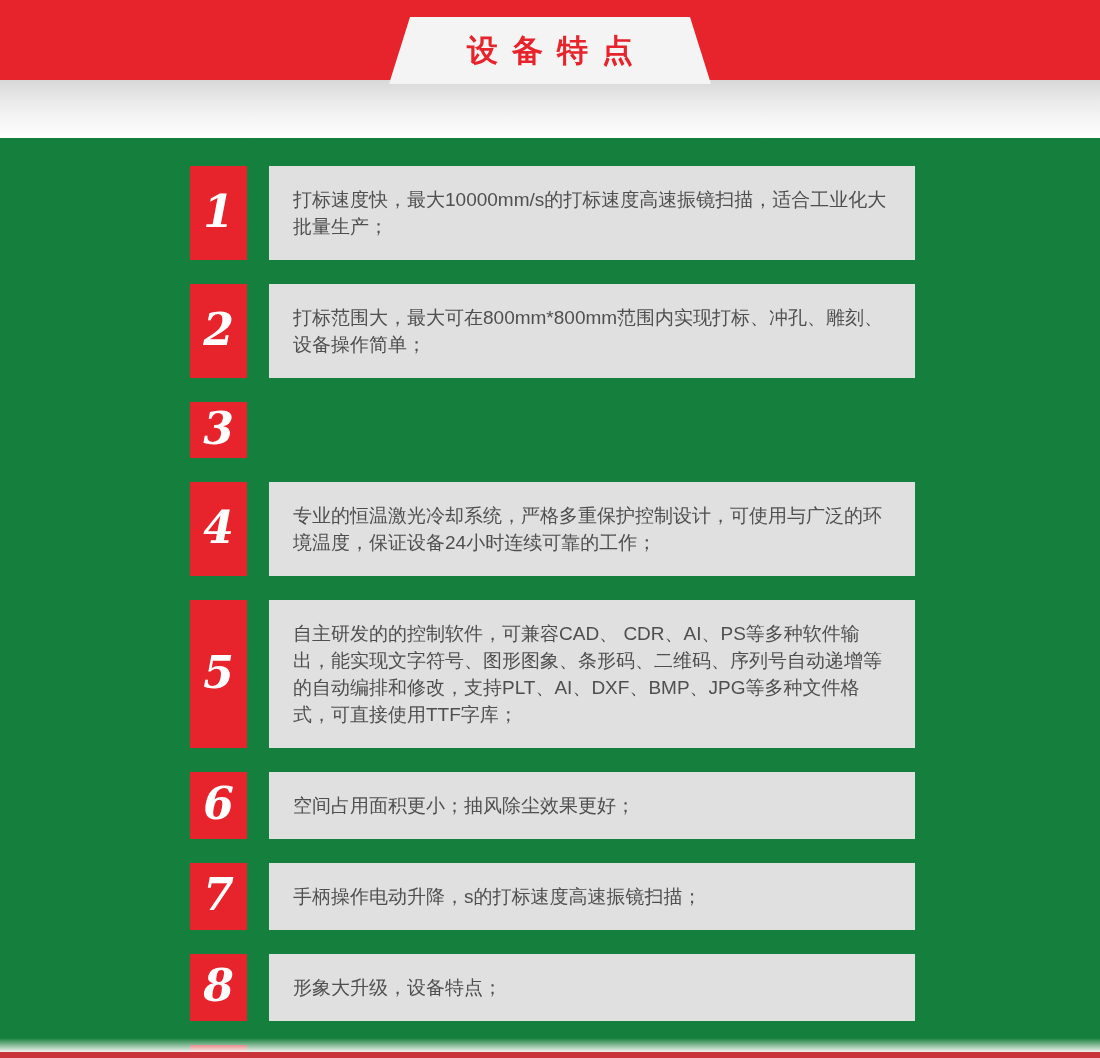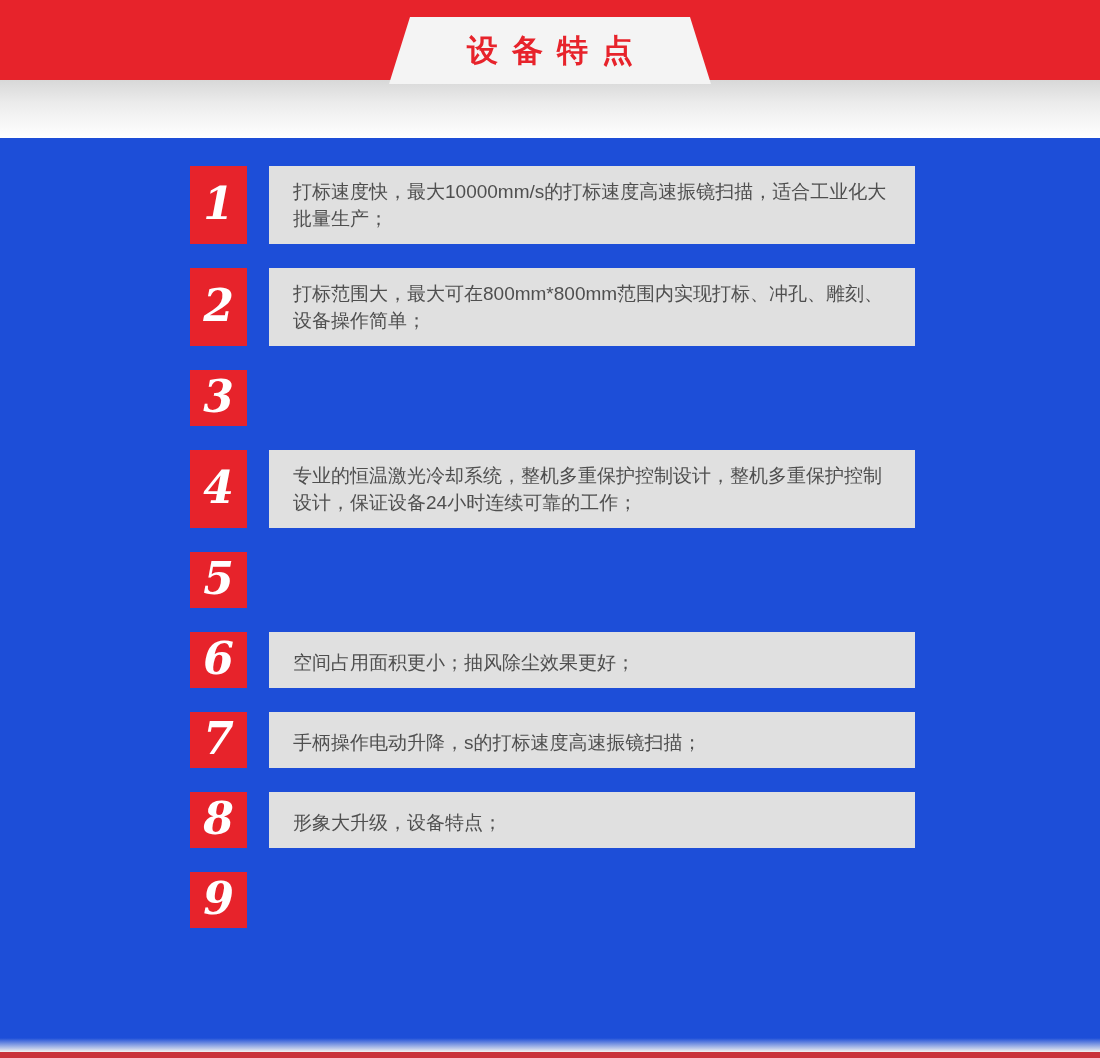--- a/index.html
+++ b/index.html
@@ -8,21 +8,21 @@
   }
   body {
     font-family: "Liberation Sans", "DejaVu Sans", sans-serif;
     background: #ffffff;
   }
   .page {
     position: relative;
     width: 1100px;
     height: 1058px;
     margin: 0 auto;
-    background: #1d4ed8;
+    background: #15803d;
     overflow: hidden;
   }
 
   
   .banner {
     position: relative;
     width: 100%;
     height: 80px;
     background: #e7232b;
   }
@@ -79,24 +79,24 @@
     display: flex;
     align-items: center;
     justify-content: center;
     padding-bottom: 3px;
     box-sizing: border-box;
   }
   .text-box {
     flex: 1;
     background: #e0e0e0;
     min-height: 50px;
-    padding: 12px 24px;
+    padding: 20px 24px;
     box-sizing: border-box;
     display: flex;
-    align-items: flex-end;
+    align-items: center;
   }
   .text-box p {
     margin: 0;
     font-size: 19px;
     line-height: 27px;
     color: #4f4f4f;
   }
 
   
   .bottom-fade {
@@ -145,26 +145,29 @@
       </div>
     </section>
 
     <section class="feature-row">
       <div class="num-box">3</div>
     </section>
 
     <section class="feature-row">
       <div class="num-box">4</div>
       <div class="text-box">
-        <p>专业的恒温激光冷却系统，整机多重保护控制设计，整机多重保护控制设计，保证设备24小时连续可靠的工作；</p>
+        <p>专业的恒温激光冷却系统，严格多重保护控制设计，可使用与广泛的环境温度，保证设备24小时连续可靠的工作；</p>
       </div>
     </section>
 
     <section class="feature-row">
       <div class="num-box">5</div>
+      <div class="text-box">
+        <p>自主研发的的控制软件，可兼容CAD、 CDR、AI、PS等多种软件输出，能实现文字符号、图形图象、条形码、二维码、序列号自动递增等的自动编排和修改，支持PLT、AI、DXF、BMP、JPG等多种文件格式，可直接使用TTF字库；</p>
+      </div>
     </section>
 
     <section class="feature-row">
       <div class="num-box">6</div>
       <div class="text-box">
         <p>空间占用面积更小；抽风除尘效果更好；</p>
       </div>
     </section>
 
     <section class="feature-row">

